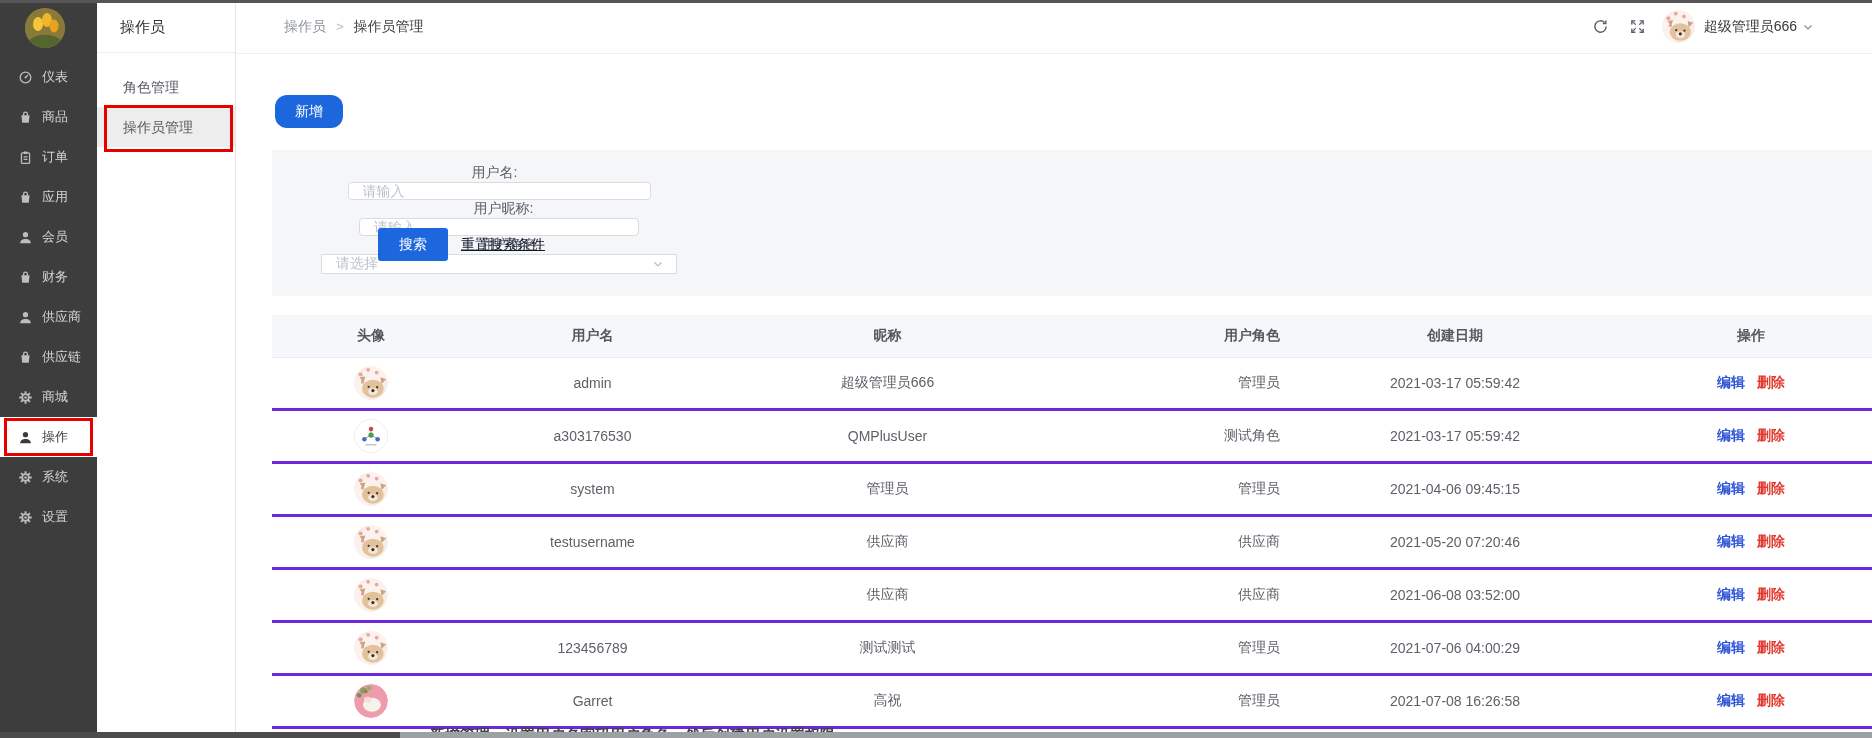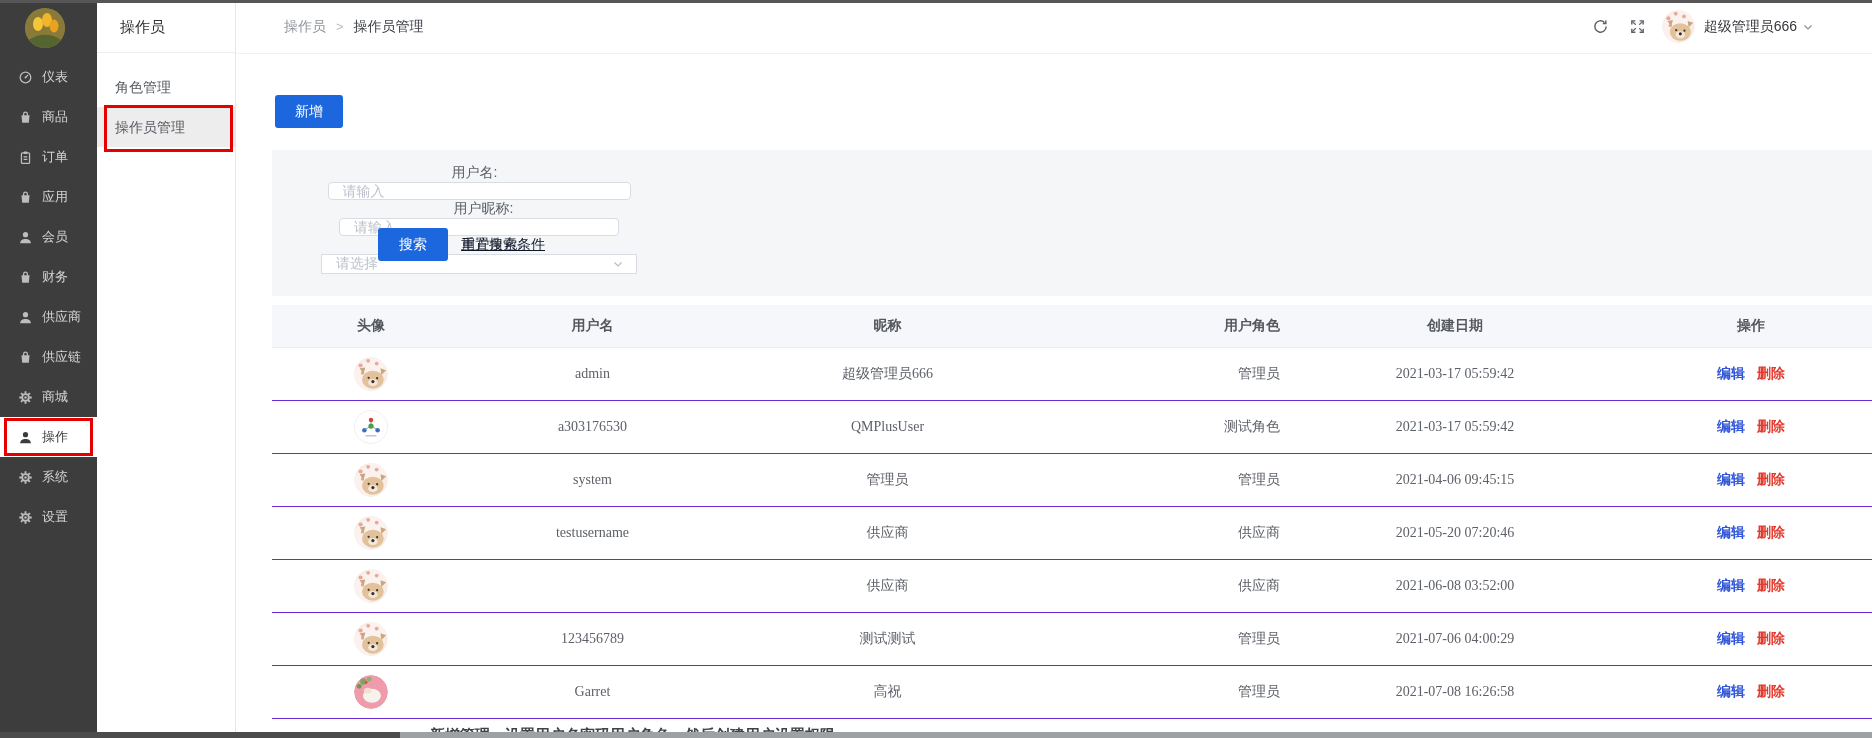--- a/index.html
+++ b/index.html
@@ -20,21 +20,21 @@
   .nav-item{height:40px;display:flex;align-items:center;padding-left:18px;gap:9px;color:#d4d4d4;font-size:13px;cursor:pointer;}
   .nav-item .nv-ic{width:15px;height:15px;color:#bdbdbd;}
   .nav-item .nv-ic svg{width:15px;height:15px;}
   .nav-item.active{background:#fff;color:#3c3c3c;}
   .nav-item.active .nv-ic{color:#3c3c3c;}
 
   
   .submenu{position:absolute;left:97px;top:0;width:139px;height:738px;background:#fff;border-right:1px solid #e4e6ea;z-index:1;}
   .submenu-title{height:53px;line-height:53px;padding-left:23px;font-size:15px;color:#2e3033;border-bottom:1px solid #ededed;}
   .sub-list{margin-top:14px;}
-  .sub-item{height:40px;line-height:40px;padding-left:18px;font-size:14px;color:#565a61;cursor:pointer;}
+  .sub-item{height:40px;line-height:40px;padding-left:26px;font-size:14px;color:#565a61;cursor:pointer;}
   .sub-item.active{background:#ededed;}
 
   
   .ann{position:absolute;border:3px solid var(--ann);z-index:30;pointer-events:none;}
   .ann-side{left:4px;top:418px;width:89px;height:38px;}
   .ann-sub{left:104px;top:105px;width:129px;height:47px;}
 
   
   .main{position:absolute;left:236px;top:0;right:0;bottom:0;background:#fff;}
   .app-header{height:54px;border-bottom:1px solid #f0f1f4;display:flex;align-items:center;justify-content:space-between;padding:0 58px 0 48px;}
@@ -46,42 +46,42 @@
   .hicon{color:#5a5e66;cursor:pointer;}
   .hicon svg{width:17px;height:17px;}
   .gap20{margin-left:20px;} 
   .user-chip{display:flex;align-items:center;margin-left:16px;cursor:pointer;}
   .user-avatar{width:33px;height:33px;border-radius:50%;overflow:hidden;}
   .user-name{margin-left:9px;font-size:14px;color:#36383c;}
   .chev{margin-left:5px;color:#8a8f99;}
   .chev svg{width:12px;height:12px;}
 
   .btn{display:flex;align-items:center;justify-content:center;background:var(--primary);color:#fff;font-size:14px;border:none;border-radius:3px;cursor:pointer;font-family:inherit;}
-  .btn-add{position:absolute;left:39px;top:95px;width:68px;height:33px;}
+  .btn-add{position:absolute;left:39px;top:95px;width:68px;height:33px;border-radius:12px;}
 
   
   .panel{position:absolute;left:36px;right:0;top:150px;height:146px;background:#f4f6f8;}
   .frow{position:absolute;left:49px;top:14px;height:36px;display:flex;align-items:center;flex-direction:column;}
   .flabel{font-size:14px;color:#5b5f66;margin-right:9px;white-space:nowrap;}
   .ml18{margin-left:18px;} .ml34{margin-left:34px;}
   .finput{height:34px;border:1px solid #d9dce3;border-radius:4px;background:#fff;font-size:14px;color:#333;padding:0 14px;font-family:inherit;outline:none;}
   .finput::placeholder{color:#bcc2cc;}
   .w1{width:303px;} .w2{width:280px;}
-  .fselect{width:316px;height:34px;border:1px solid #d9dce3;border-radius:0;background:#fff;display:flex;align-items:center;justify-content:space-between;padding:0 12px 0 14px;cursor:pointer;}
+  .fselect{width:356px;height:34px;border:1px solid #d9dce3;border-radius:0;background:#fff;display:flex;align-items:center;justify-content:space-between;padding:0 12px 0 14px;cursor:pointer;}
   .sel-ph{font-size:14px;color:#bcc2cc;}
   .fselect svg{width:12px;height:12px;color:#b6bcc6;}
   .frow2{position:absolute;left:106px;top:78px;display:flex;align-items:center;gap:13px;}
   .btn-search{width:70px;height:33px;}
   .reset-link{font-size:14px;color:#0f172a;text-decoration:underline;cursor:pointer;white-space:nowrap;}
 
   
-  .table{position:absolute;left:36px;right:0;top:305px;font-family:Liberation Serif, serif;}
+  .table{position:absolute;left:36px;right:0;top:315px;}
   .thead{display:flex;height:43px;align-items:center;background:#f6f7fa;border-bottom:1px solid #e9ecf1;}
   .th{font-size:14px;font-weight:700;color:#54575d;text-align:center;}
-  .tr{display:flex;height:53px;align-items:center;border-bottom:1px solid #6d28d9;background:#fff;}
+  .tr{display:flex;height:53px;align-items:center;border-bottom:3px solid #6d28d9;background:#fff;}
   .c{font-size:14px;color:#5d6168;text-align:center;}
   .c0{width:198px;display:flex;justify-content:center;}
   .c1{width:245px;} .c2{width:345px;} .c3{width:220px;text-align:right;} .c4{width:350px;}
   .c5{width:242px;display:flex;justify-content:center;gap:12px;}
   .avatar{width:34px;height:34px;border-radius:50%;overflow:hidden;display:block;}
   .lnk{font-size:14px;font-weight:700;cursor:pointer;text-decoration:none;}
   .lnk.edit{color:var(--link);}
   .lnk.del{color:var(--danger);}
 
   

